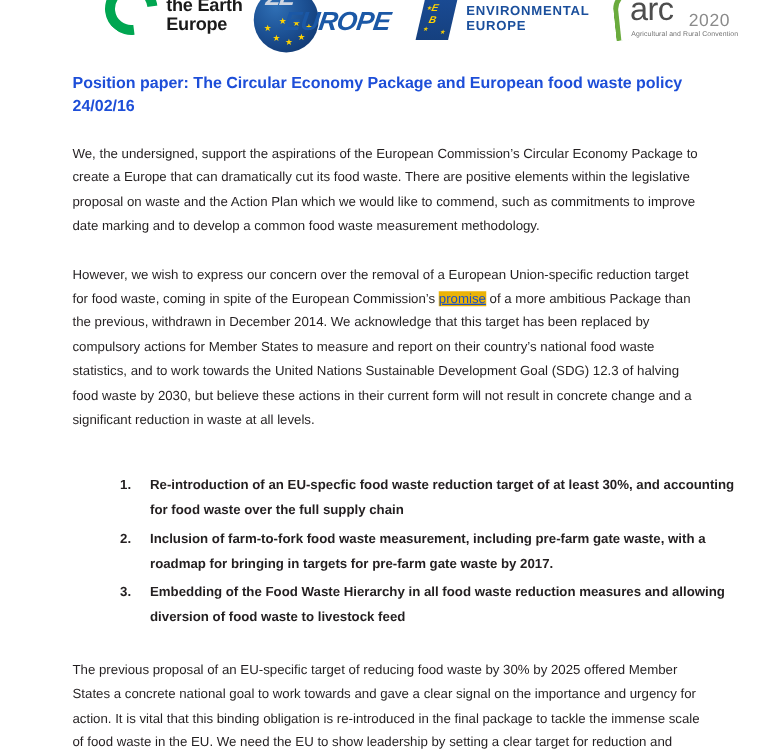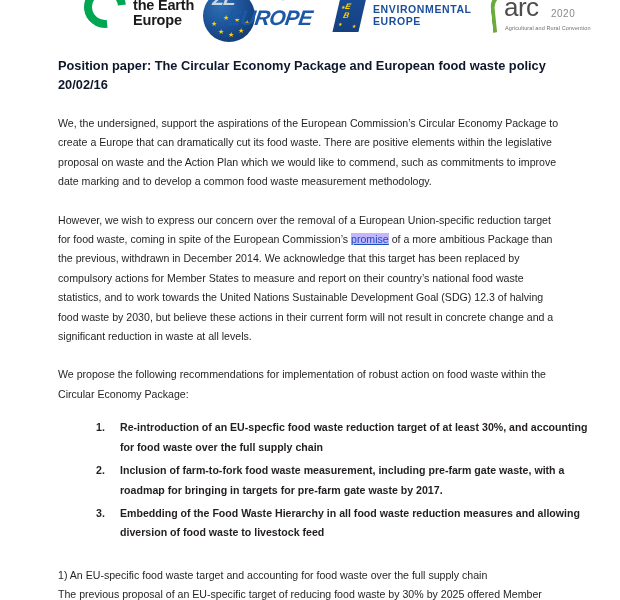--- a/index.html
+++ b/index.html
@@ -157,21 +157,21 @@
     position: absolute;
     left: 15px; top: 14px;
     font-size: 26px;
     color: #4d4d4d;
     line-height: 26px;
     letter-spacing: -0.5px;
   }
   .arc-year {
     position: absolute;
     left: 62px; top: 28px;
-    font-size: 10px;
+    font-size: 14px;
     color: #8a8a8a;
     letter-spacing: 0.5px;
   }
   .arc-tag {
     position: absolute;
     left: 16px; top: 45px;
     font-size: 5.5px;
     color: #6f6f6f;
     letter-spacing: 0.1px;
     white-space: nowrap;
@@ -180,41 +180,41 @@
   
   .doc {
     padding: 0 18px 0 58px;
     box-sizing: border-box;
     width: 620px;
   }
   .title {
     font-size: 12.8px;
     font-weight: bold;
     line-height: 18.5px;
-    color: #0f172a;
+    color: #1d4ed8;
     margin: 11px 0 0 0;
     width: 500px;
   }
   p.para {
     font-size: 10.6px;
     font-weight: normal;
     line-height: 19.4px;
     color: #231f20;
     margin: 0;
     width: 507px;
     text-align: left;
   }
   .gap-lg { height: 20px; }
   .gap-md { height: 19px; }
   .gap-sm { height: 10px; }
 
   a.link {
     color: #1a4fc4;
     text-decoration: underline;
-    background: #c4b5fd;
+    background: #eab308;
     text-align: right;
   }
 
   ol.recs {
     margin: 0;
     padding: 0 0 0 34px;
     width: 500px;
     list-style: none;
     counter-reset: rec;
   }
@@ -302,45 +302,43 @@
         <div class="arc-tag">Agricultural and Rural Convention</div>
       </div>
     </div>
 
   </div>
 
   <div class="doc">
 
     <div class="title">
       <span>Position paper: The Circular Economy Package and European food waste policy</span><br>
-      <span>20/02/16</span>
+      <span>24/02/16</span>
     </div>
 
     <div class="gap-lg"></div>
 
     <p class="para">We, the undersigned, support the aspirations of the European Commission’s Circular Economy Package to create a Europe that can dramatically cut its food waste. There are positive elements within the legislative proposal on waste and the Action Plan which we would like to commend, such as commitments to improve date marking and to develop a common food waste measurement methodology.</p>
 
     <div class="gap-md"></div>
 
     <p class="para"><span>However, we wish to express our concern over the removal of a European Union-specific reduction target for food waste, coming in spite of the European Commission’s </span><a class="link" href="#">promise</a><span> of a more ambitious Package than the previous, withdrawn in December 2014. We acknowledge that this target has been replaced by compulsory actions for Member States to measure and report on their country’s national food waste statistics, and to work towards the United Nations Sustainable Development Goal (SDG) 12.3 of halving food waste by 2030, but believe these actions in their current form will not result in concrete change and a significant reduction in waste at all levels.</span></p>
 
     <div class="gap-md"></div>
 
-    <p class="para">We propose the following recommendations for implementation of robust action on food waste within the Circular Economy Package:</p>
 
     <div class="gap-sm"></div>
 
     <ol class="recs">
       <li>Re-introduction of an EU-specfic food waste reduction target of at least 30%, and accounting for food waste over the full supply chain</li>
       <li>Inclusion of farm-to-fork food waste measurement, including pre-farm gate waste, with a roadmap for bringing in targets for pre-farm gate waste by 2017.</li>
       <li>Embedding of the Food Waste Hierarchy in all food waste reduction measures and allowing diversion of food waste to livestock feed</li>
     </ol>
 
     <div class="gap-md"></div>
 
     <div class="section-block">
-      <p class="para">1) An EU-specific food waste target and accounting for food waste over the full supply chain</p>
       <p class="para">The previous proposal of an EU-specific target of reducing food waste by 30% by 2025 offered Member States a concrete national goal to work towards and gave a clear signal on the importance and urgency for action. It is vital that this binding obligation is re-introduced in the final package to tackle the immense scale of food waste in the EU. We need the EU to show leadership by setting a clear target for reduction and ensuring governments and industry across Europe take action on food waste.</p>
     </div>
 
   </div>
 
 </div>
 
 </body></html>

